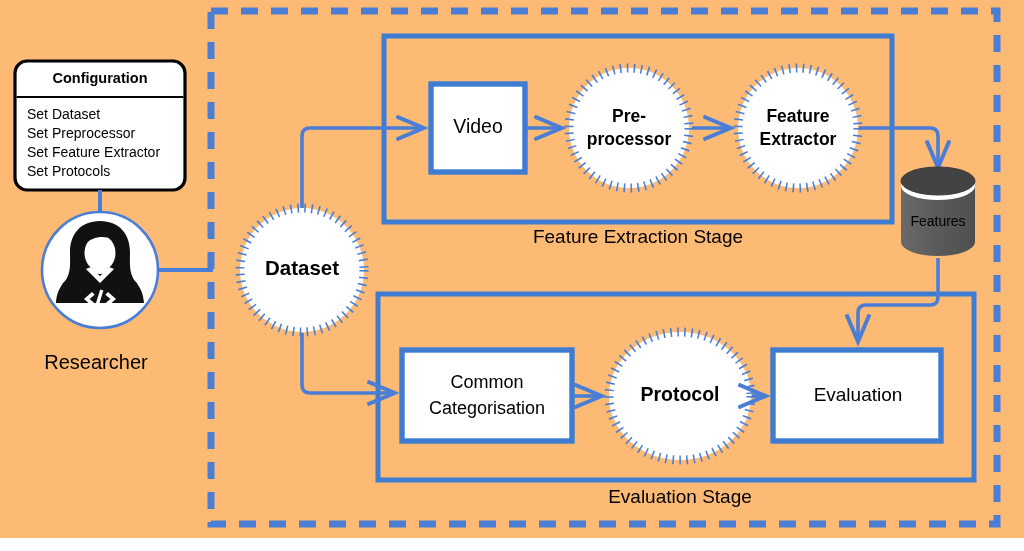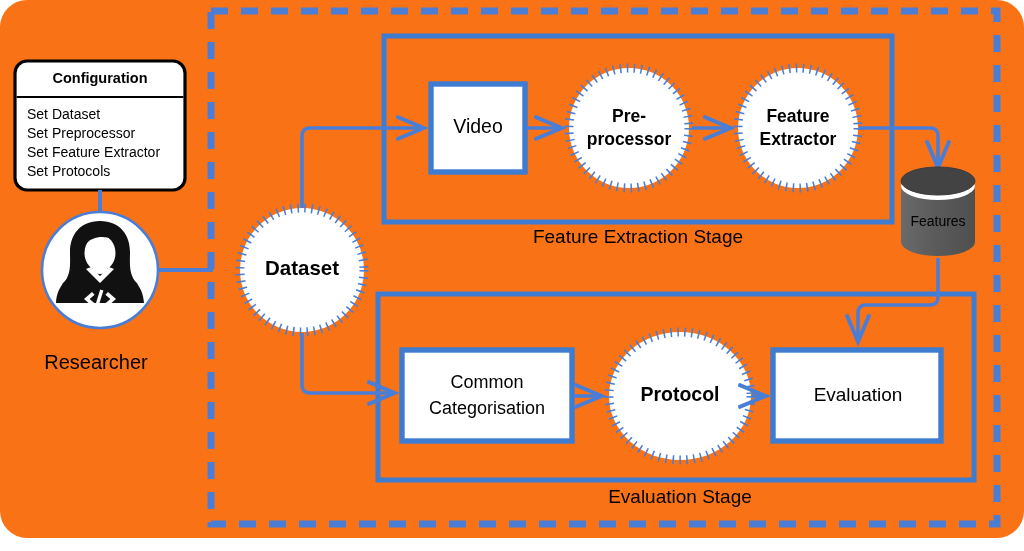--- a/index.html
+++ b/index.html
@@ -4,24 +4,23 @@
 <style>
   html, body {
     margin: 0;
     padding: 0;
     background: #ffffff;
   }
   #stage {
     position: relative;
     width: 1024px;
     height: 538px;
-    background: #f97316;
+    background: #fdba74;
     overflow: hidden;
     font-family: "Liberation Sans", sans-serif;
-    border-radius: 27px;
   }
   svg.layer {
     position: absolute;
     top: 0;
     left: 0;
     width: 1024px;
     height: 551px;
   }
   .txt {
     fill: #000000;

